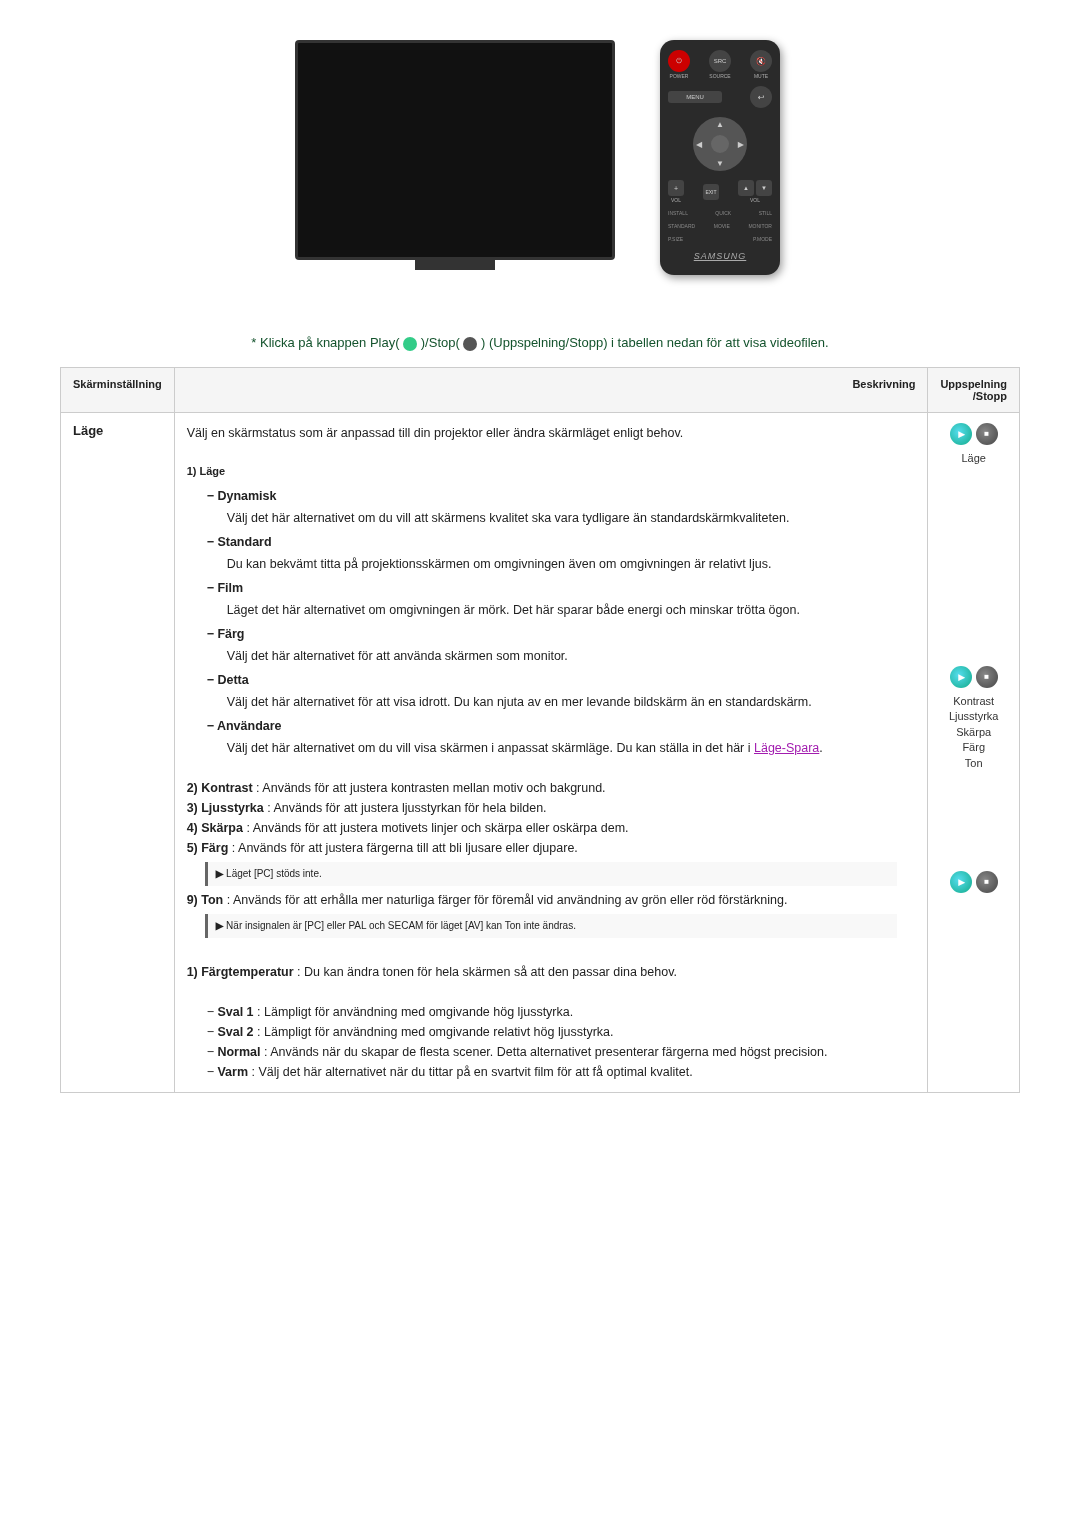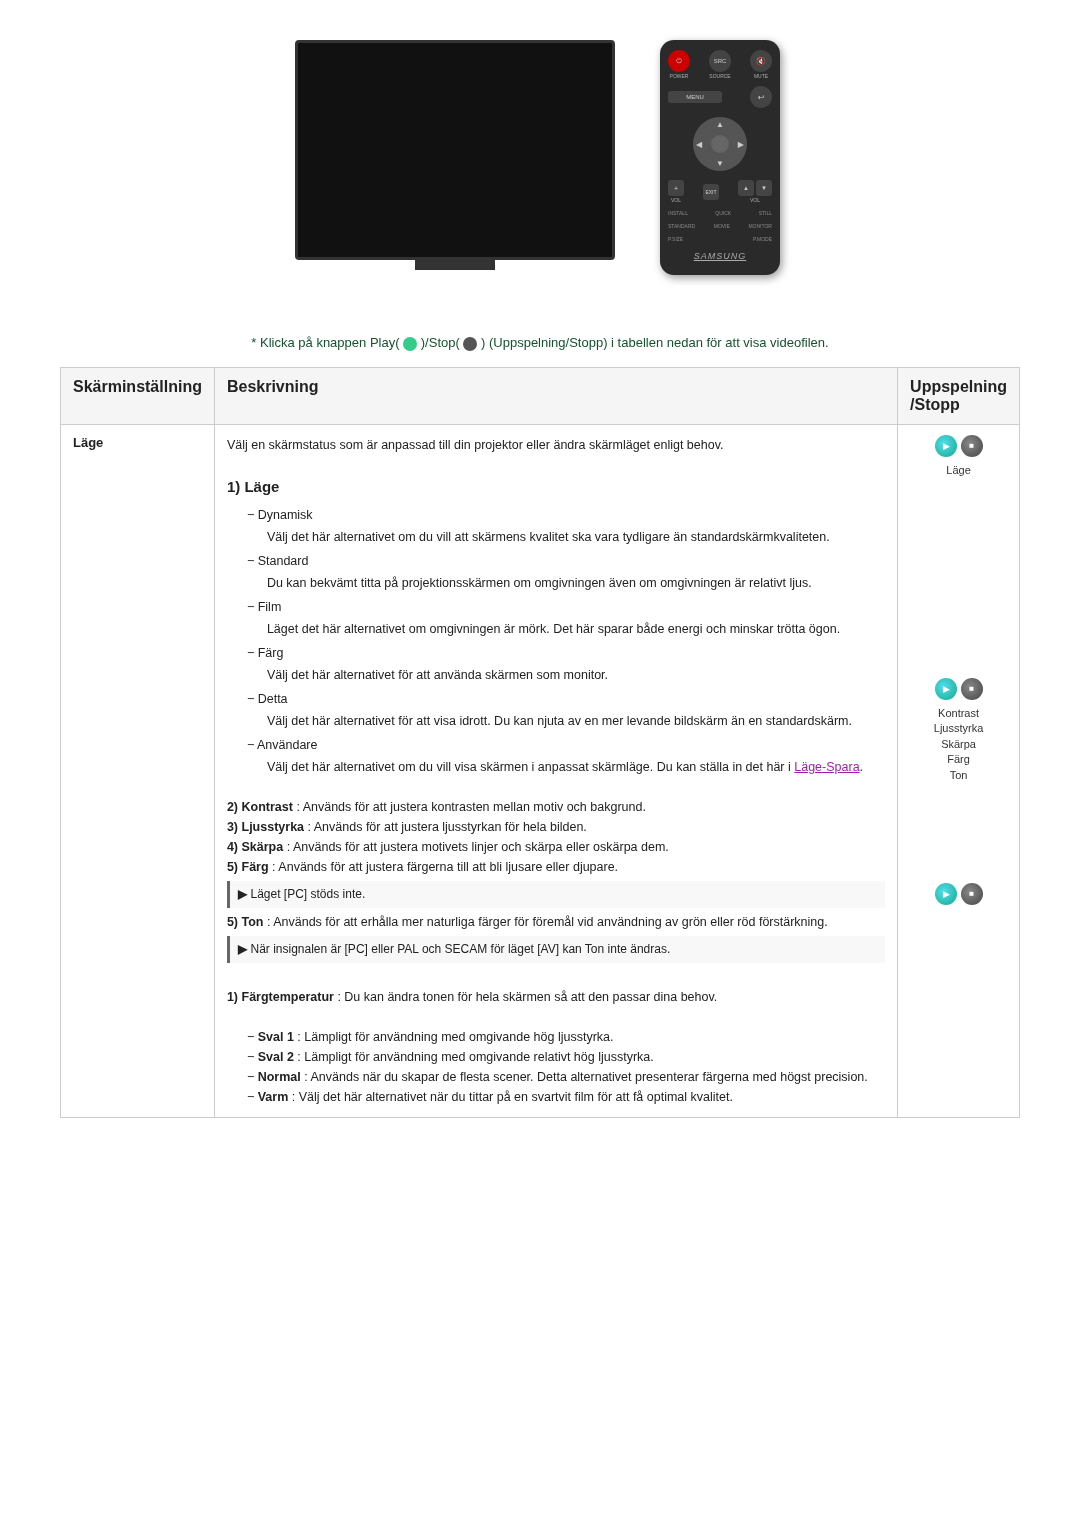--- a/index.html
+++ b/index.html
@@ -215,54 +215,54 @@
 
     .main-table th, .main-table td {
       border: 1px solid #ccc;
       padding: 10px 12px;
       vertical-align: top;
     }
 
     .main-table thead th {
       background: #f5f5f5;
       font-weight: bold;
-      font-size: 16px;
-      text-align: left;
+      font-size: 11px;
+      text-align: right;
     }
 
     .col-setting { width: 110px; font-weight: bold; }
     .col-description { }
     .col-playback { width: 90px; text-align: center; }
 
     .content-text {
       font-size: 12.5px;
       line-height: 1.6;
       color: #222;
     }
 
     .section-title {
       font-weight: bold;
       margin-bottom: 6px;
-      font-size: 15px;
+      font-size: 11px;
     }
 
     .sub-title {
-      font-weight: normal;
+      font-weight: bold;
       margin-top: 4px;
       margin-bottom: 2px;
     }
 
     .indent-1 { margin-left: 20px; }
 
     .note-box {
       background: #f8f8f8;
       border-left: 3px solid #666;
       padding: 4px 8px;
-      margin: 4px 0;
-      font-size: 12px;
+      margin: 4px 18px;
+      font-size: 10px;
     }
     .note-arrow { font-weight: bold; }
 
     .link-text {
       color: #a21caf;
       text-decoration: underline;
     }
 
     
     .playback-icons {
@@ -446,21 +446,21 @@
           </div>
 
           <br>
           <p><strong>2) Kontrast</strong> : Används för att justera kontrasten mellan motiv och bakgrund.</p>
           <p><strong>3) Ljusstyrka</strong> : Används för att justera ljusstyrkan för hela bilden.</p>
           <p><strong>4) Skärpa</strong> : Används för att justera motivets linjer och skärpa eller oskärpa dem.</p>
           <p><strong>5) Färg</strong> : Används för att justera färgerna till att bli ljusare eller djupare.</p>
           <div class="note-box">
             <span class="note-arrow">▶</span> Läget [PC] stöds inte.
           </div>
-          <p><strong>5) Ton</strong> : Används för att erhålla mer naturliga färger för föremål vid användning av grön eller röd förstärkning.</p>
+          <p><strong>9) Ton</strong> : Används för att erhålla mer naturliga färger för föremål vid användning av grön eller röd förstärkning.</p>
           <div class="note-box">
             <span class="note-arrow">▶</span> När insignalen är [PC] eller PAL och SECAM för läget [AV] kan Ton inte ändras.
           </div>
 
           <br>
           <p><strong>1) Färgtemperatur</strong> : Du kan ändra tonen för hela skärmen så att den passar dina behov.</p>
           <br>
           <div class="indent-1">
             <p>− <strong>Sval 1</strong> : Lämpligt för användning med omgivande hög ljusstyrka.</p>
           </div>

